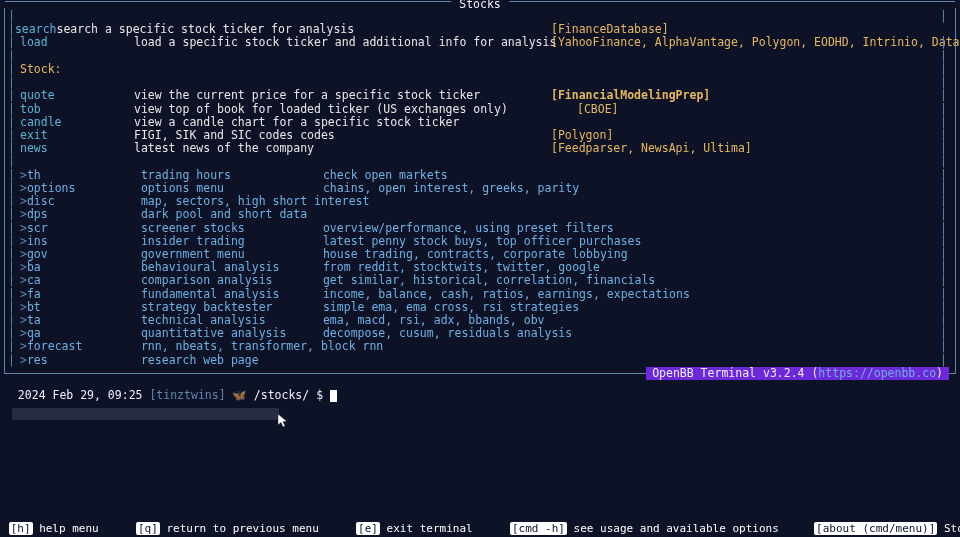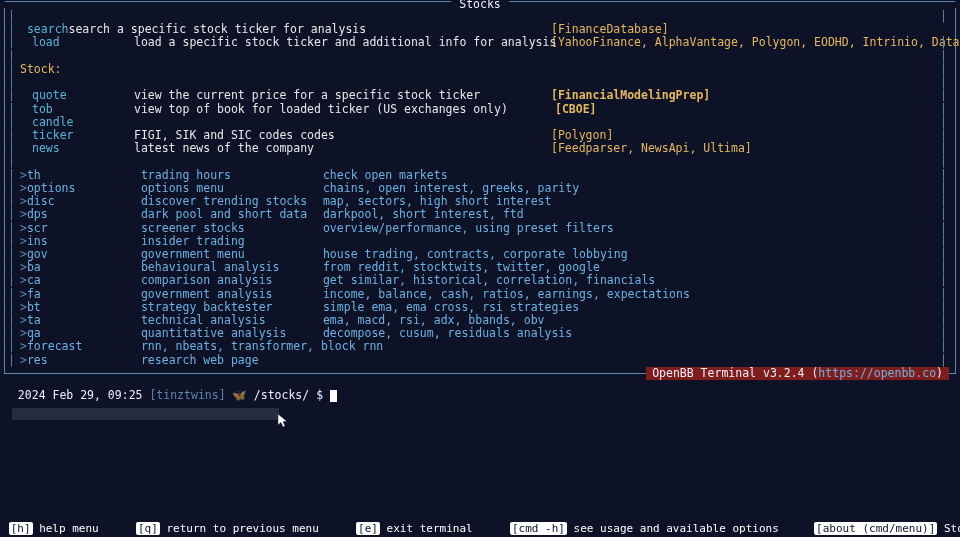--- a/index.html
+++ b/index.html
@@ -35,34 +35,34 @@
     left: 50%;
     transform: translateX(-50%);
     background: #0d1226;
     padding: 0 8px;
     color: #eef;
   }
   .panel-footer {
     position: absolute;
     bottom: -7px;
     right: 6px;
-    background: #7f1d1d;
+    background: #6d28d9;
     padding: 0 6px;
     color: #eef;
     white-space: nowrap;
   }
   .link { color: #6cb1e3; }
   .version-wrap { color: #eef; }
   .row { display: flex; white-space: pre; }
   .pipe-l, .pipe-r { color: #5b86ae; width: 12px; }
   .gt { color: #5b86ae; }
   .cmd-col { display:inline-block; width: 114px; }
   .cmd-col2 { display:inline-block; width: 182px; }
   .desc-col { flex: 1; }
-  .cmd { color: #58b4d6; margin-left: 12px; }
+  .cmd { color: #58b4d6; }
   .desc-dim { color: #e8e8e8; }
   .blue { color: #6cb1e3; }
   .yellow-sect { color: #e7b85c; text-align: center; }
   .prov { color: #e7b85c; }
   .prompt-line { padding: 2px 4px 0 4px; white-space: pre; color: #eef; }
   .prompt-host { color: #5b86ae; }
   .prompt-path { color: #eef; }
   .butterfly { color: #6fa6ff; display:inline-block; }
   .cursor { display:inline-block; width:7px; height:12px; background:#fff; vertical-align:middle; }
   .sel-bar {
@@ -115,39 +115,39 @@
 
   <div class="row">
     <span class="pipe-l">|</span> <span class="yellow-sect">Stock:</span>
     <span class="pipe-r" style="position:absolute;right:3px;">|</span>
   </div>
 
   <div class="row"><span class="pipe-l">|</span><span class="pipe-r" style="position:absolute;right:3px;">|</span></div>
 
   <div id="stock-rows">
       <div class="row"><span class="pipe-l">|</span>    <span class="cmd-col"><span class="cmd">quote</span></span><span class="desc-col"><span class="desc-dim">view the current price for a specific stock ticker</span></span><span style="position:absolute; left:546px;font-weight:bold;" class="prov">[FinancialModelingPrep]</span><span class="pipe-r" style="position:absolute;right:3px;">|</span></div>
-      <div class="row"><span class="pipe-l">|</span>    <span class="cmd-col"><span class="cmd">tob</span></span><span class="desc-col"><span class="desc-dim">view top of book for loaded ticker (US exchanges only)</span></span><span style="position:absolute; left:550px;font-weight:bold;" class="prov">[CBOE]</span><span class="pipe-r" style="position:absolute;right:3px;">|</span></div>
-      <div class="row"><span class="pipe-l">|</span>    <span class="cmd-col"><span class="cmd">candle</span></span><span class="pipe-r" style="position:absolute;right:3px;">|</span></div>
-      <div class="row"><span class="pipe-l">|</span>    <span class="cmd-col"><span class="cmd">ticker</span></span><span class="desc-col"><span class="desc-dim">FIGI, SIK and SIC codes codes</span></span><span style="position:absolute; left:546px;text-align:center;" class="prov">[Polygon]</span><span class="pipe-r" style="position:absolute;right:3px;">|</span></div>
+      <div class="row"><span class="pipe-l">|</span>    <span class="cmd-col"><span class="cmd">tob</span></span><span class="desc-col"><span class="desc-dim">view top of book for loaded ticker (US exchanges only)</span></span><span style="position:absolute; left:572px;" class="prov">[CBOE]</span><span class="pipe-r" style="position:absolute;right:3px;">|</span></div>
+      <div class="row"><span class="pipe-l">|</span>    <span class="cmd-col"><span class="cmd">candle</span></span><span class="desc-col"><span class="desc-dim">view a candle chart for a specific stock ticker</span></span><span class="pipe-r" style="position:absolute;right:3px;">|</span></div>
+      <div class="row"><span class="pipe-l">|</span>    <span class="cmd-col"><span class="cmd">exit</span></span><span class="desc-col"><span class="desc-dim">FIGI, SIK and SIC codes codes</span></span><span style="position:absolute; left:546px;text-align:center;" class="prov">[Polygon]</span><span class="pipe-r" style="position:absolute;right:3px;">|</span></div>
       <div class="row"><span class="pipe-l">|</span>    <span class="cmd-col"><span class="cmd">news</span></span><span class="desc-col"><span class="desc-dim">latest news of the company</span></span><span style="position:absolute; left:546px;" class="prov">[Feedparser, NewsApi, Ultima]</span><span class="pipe-r" style="position:absolute;right:3px;">|</span></div>
     </div>
 
   <div class="row"><span class="pipe-l">|</span><span class="pipe-r" style="position:absolute;right:3px;">|</span></div>
 
   <div id="menu-rows">
       <div class="row"><span class="pipe-l">|</span><span class="gt">&gt;</span>   <span class="cmd-col"><span class="blue">th</span></span><span class="cmd-col2"><span class="blue">trading hours</span></span><span class="desc-col"><span class="blue">check open markets</span></span><span class="pipe-r" style="position:absolute;right:3px;">|</span></div>
       <div class="row"><span class="pipe-l">|</span><span class="gt">&gt;</span>   <span class="cmd-col"><span class="blue">options</span></span><span class="cmd-col2"><span class="blue">options menu</span></span><span class="desc-col"><span class="blue">chains, open interest, greeks, parity</span></span><span class="pipe-r" style="position:absolute;right:3px;">|</span></div>
-      <div class="row"><span class="pipe-l">|</span><span class="gt">&gt;</span>   <span class="cmd-col"><span class="blue">disc</span></span><span class="cmd-col2"><span class="blue">discover trending stocks</span></span><span class="desc-col"><span class="blue">map, sectors, high short interest</span></span><span class="pipe-r" style="position:absolute;right:3px;">|</span></div>
-      <div class="row"><span class="pipe-l">|</span><span class="gt">&gt;</span>   <span class="cmd-col"><span class="blue">dps</span></span><span class="cmd-col2"><span class="blue">dark pool and short data</span></span><span class="desc-col"><span class="blue">darkpool, short interest, ftd</span></span><span class="pipe-r" style="position:absolute;right:3px;">|</span></div>
+      <div class="row"><span class="pipe-l">|</span><span class="gt">&gt;</span>   <span class="cmd-col"><span class="blue">disc</span></span><span class="desc-col"><span class="blue">map, sectors, high short interest</span></span><span class="pipe-r" style="position:absolute;right:3px;">|</span></div>
+      <div class="row"><span class="pipe-l">|</span><span class="gt">&gt;</span>   <span class="cmd-col"><span class="blue">dps</span></span><span class="cmd-col2"><span class="blue">dark pool and short data</span></span><span class="pipe-r" style="position:absolute;right:3px;">|</span></div>
       <div class="row"><span class="pipe-l">|</span><span class="gt">&gt;</span>   <span class="cmd-col"><span class="blue">scr</span></span><span class="cmd-col2"><span class="blue">screener stocks</span></span><span class="desc-col"><span class="blue">overview/performance, using preset filters</span></span><span class="pipe-r" style="position:absolute;right:3px;">|</span></div>
-      <div class="row"><span class="pipe-l">|</span><span class="gt">&gt;</span>   <span class="cmd-col"><span class="blue">ins</span></span><span class="cmd-col2"><span class="blue">insider trading</span></span><span class="pipe-r" style="position:absolute;right:3px;">|</span></div>
+      <div class="row"><span class="pipe-l">|</span><span class="gt">&gt;</span>   <span class="cmd-col"><span class="blue">ins</span></span><span class="cmd-col2"><span class="blue">insider trading</span></span><span class="desc-col"><span class="blue">latest penny stock buys, top officer purchases</span></span><span class="pipe-r" style="position:absolute;right:3px;">|</span></div>
       <div class="row"><span class="pipe-l">|</span><span class="gt">&gt;</span>   <span class="cmd-col"><span class="blue">gov</span></span><span class="cmd-col2"><span class="blue">government menu</span></span><span class="desc-col"><span class="blue">house trading, contracts, corporate lobbying</span></span><span class="pipe-r" style="position:absolute;right:3px;">|</span></div>
       <div class="row"><span class="pipe-l">|</span><span class="gt">&gt;</span>   <span class="cmd-col"><span class="blue">ba</span></span><span class="cmd-col2"><span class="blue">behavioural analysis</span></span><span class="desc-col"><span class="blue">from reddit, stocktwits, twitter, google</span></span><span class="pipe-r" style="position:absolute;right:3px;">|</span></div>
       <div class="row"><span class="pipe-l">|</span><span class="gt">&gt;</span>   <span class="cmd-col"><span class="blue">ca</span></span><span class="cmd-col2"><span class="blue">comparison analysis</span></span><span class="desc-col"><span class="blue">get similar, historical, correlation, financials</span></span><span class="pipe-r" style="position:absolute;right:3px;">|</span></div>
-      <div class="row"><span class="pipe-l">|</span><span class="gt">&gt;</span>   <span class="cmd-col"><span class="blue">fa</span></span><span class="cmd-col2"><span class="blue">government analysis</span></span><span class="desc-col"><span class="blue">income, balance, cash, ratios, earnings, expectations</span></span><span class="pipe-r" style="position:absolute;right:3px;">|</span></div>
+      <div class="row"><span class="pipe-l">|</span><span class="gt">&gt;</span>   <span class="cmd-col"><span class="blue">fa</span></span><span class="cmd-col2"><span class="blue">fundamental analysis</span></span><span class="desc-col"><span class="blue">income, balance, cash, ratios, earnings, expectations</span></span><span class="pipe-r" style="position:absolute;right:3px;">|</span></div>
       <div class="row"><span class="pipe-l">|</span><span class="gt">&gt;</span>   <span class="cmd-col"><span class="blue">bt</span></span><span class="cmd-col2"><span class="blue">strategy backtester</span></span><span class="desc-col"><span class="blue">simple ema, ema cross, rsi strategies</span></span><span class="pipe-r" style="position:absolute;right:3px;">|</span></div>
       <div class="row"><span class="pipe-l">|</span><span class="gt">&gt;</span>   <span class="cmd-col"><span class="blue">ta</span></span><span class="cmd-col2"><span class="blue">technical analysis</span></span><span class="desc-col"><span class="blue">ema, macd, rsi, adx, bbands, obv</span></span><span class="pipe-r" style="position:absolute;right:3px;">|</span></div>
       <div class="row"><span class="pipe-l">|</span><span class="gt">&gt;</span>   <span class="cmd-col"><span class="blue">qa</span></span><span class="cmd-col2"><span class="blue">quantitative analysis</span></span><span class="desc-col"><span class="blue">decompose, cusum, residuals analysis</span></span><span class="pipe-r" style="position:absolute;right:3px;">|</span></div>
       <div class="row"><span class="pipe-l">|</span><span class="gt">&gt;</span>   <span class="cmd-col"><span class="blue">forecast</span></span><span class="desc-col"><span class="blue">rnn, nbeats, transformer, block rnn</span></span><span class="pipe-r" style="position:absolute;right:3px;">|</span></div>
       <div class="row"><span class="pipe-l">|</span><span class="gt">&gt;</span>   <span class="cmd-col"><span class="blue">res</span></span><span class="cmd-col2"><span class="blue">research web page</span></span><span class="pipe-r" style="position:absolute;right:3px;">|</span></div>
     </div>
 
   <div class="panel-footer">
     <span class="version-wrap"><span>OpenBB Terminal</span> <span>v3.2.4</span> (<span class="link">https://openbb.co</span>)</span>
   </div>

